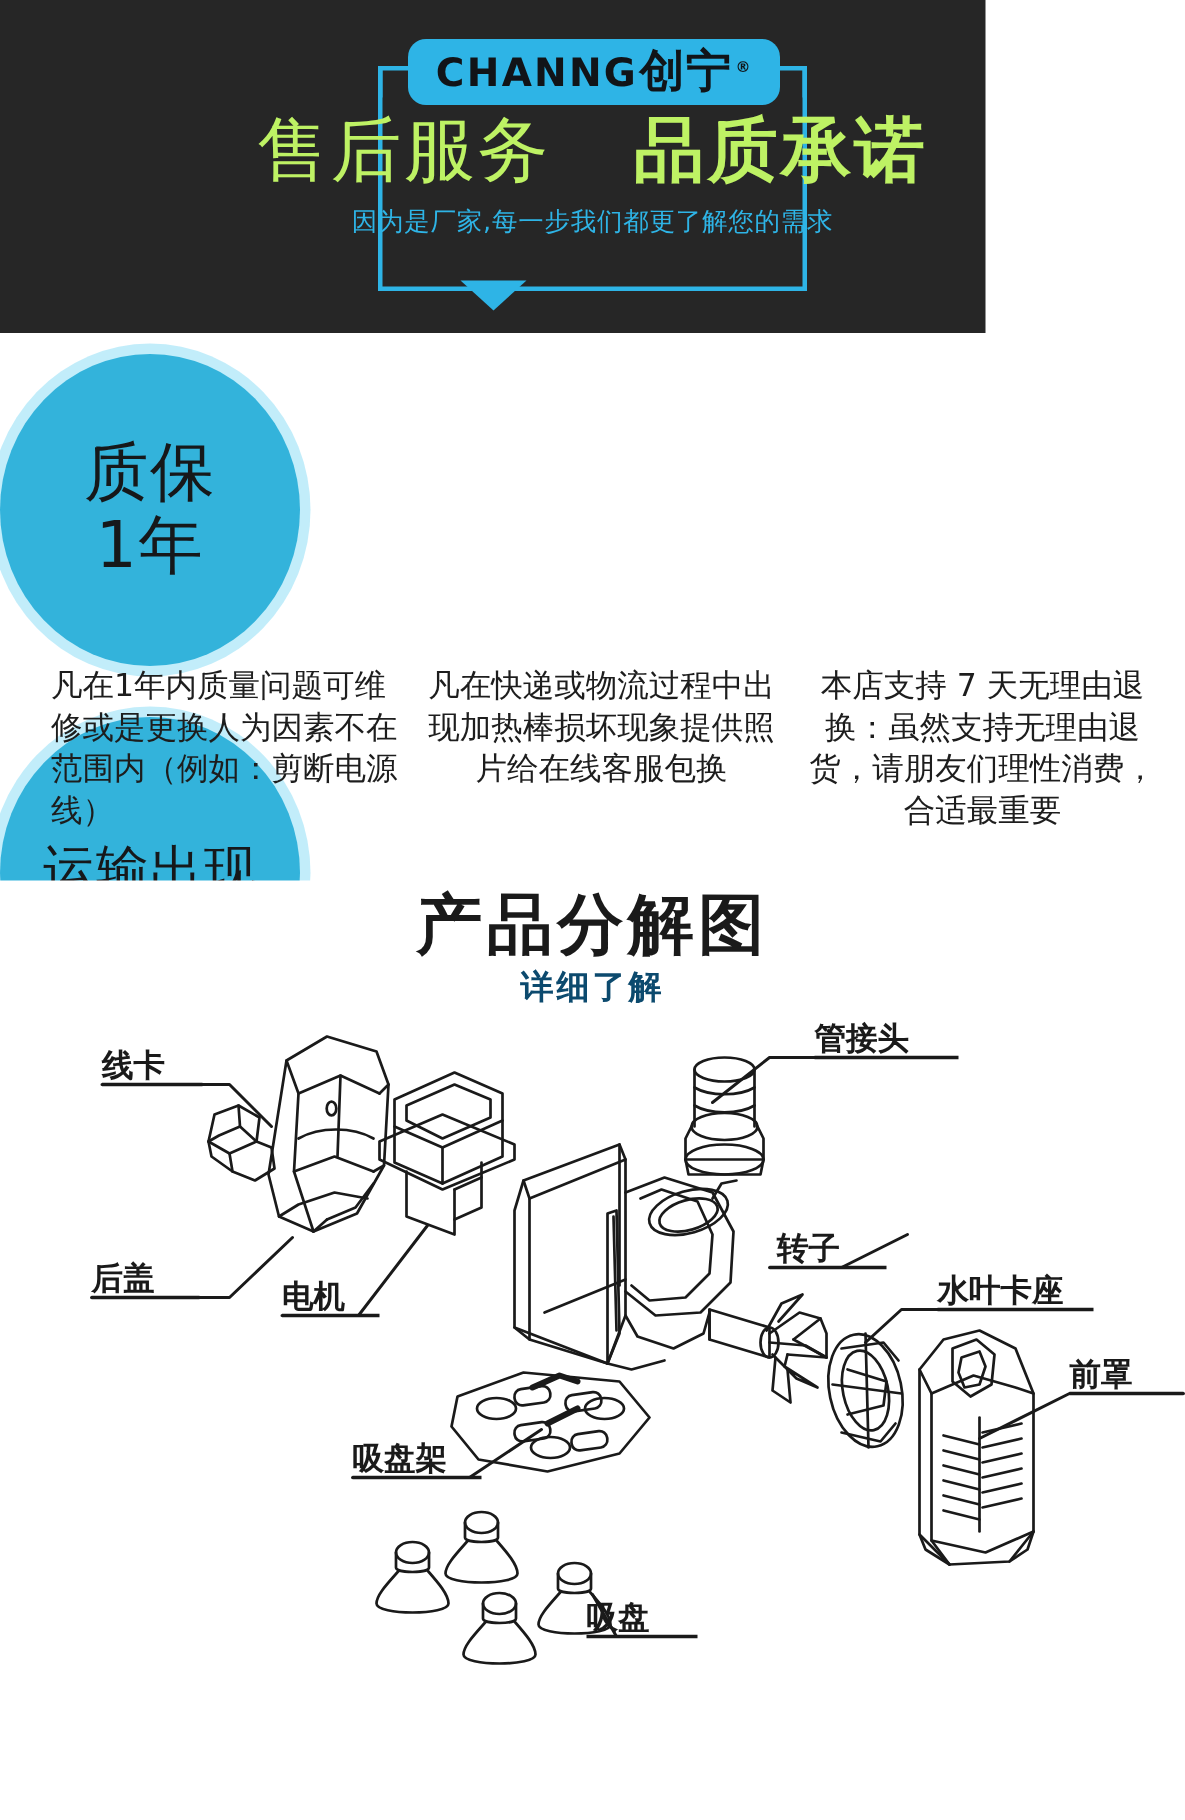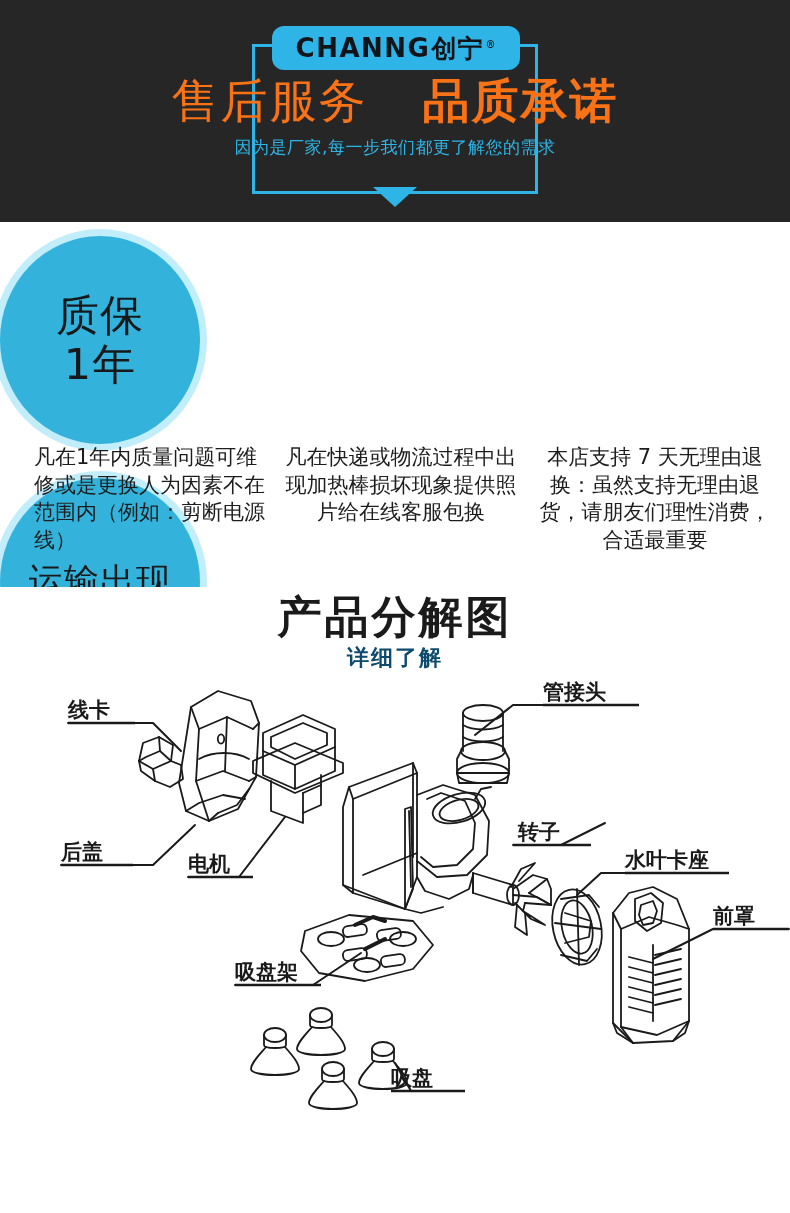--- a/index.html
+++ b/index.html
@@ -14,21 +14,21 @@
     position:relative;
     width:790px;
     height:1213px;
     overflow:hidden;
     background:#ffffff;
   }
 
   
   .header{
     position:relative;
-    width:790px;
+    width:657px;
     height:222px;
     background:#262626;
     overflow:hidden;
   }
   .bracket{
     position:absolute;
     left:252px;
     top:44px;
     width:286px;
     height:150px;
@@ -70,33 +70,33 @@
     font-family:"DejaVu Sans","Liberation Sans",sans-serif;
     font-weight:bold;
     font-size:26px;
     letter-spacing:1px;
     color:#111418;
     line-height:1;
     display:flex;
     align-items:baseline;
   }
   .logo-latin{font-size:26px;letter-spacing:1.5px;}
-  .logo-cn{font-size:25px;margin-left:1px;}
+  .logo-cn{font-size:30px;margin-left:1px;}
   .logo-reg{font-size:10px;vertical-align:super;margin-left:2px;position:relative;top:-9px;}
 
   .head-title{
     position:absolute;
     top:76px;
     left:0;
     width:790px;
     text-align:center;
     font-size:47px;
     font-weight:bold;
     line-height:1.05;
-    color:#f97316;
+    color:#bef264;
     letter-spacing:2px;
     z-index:3;
     white-space:nowrap;
   }
   .head-title .thin{
     font-weight:normal;
   }
   .head-sub{
     position:absolute;
     top:136px;

